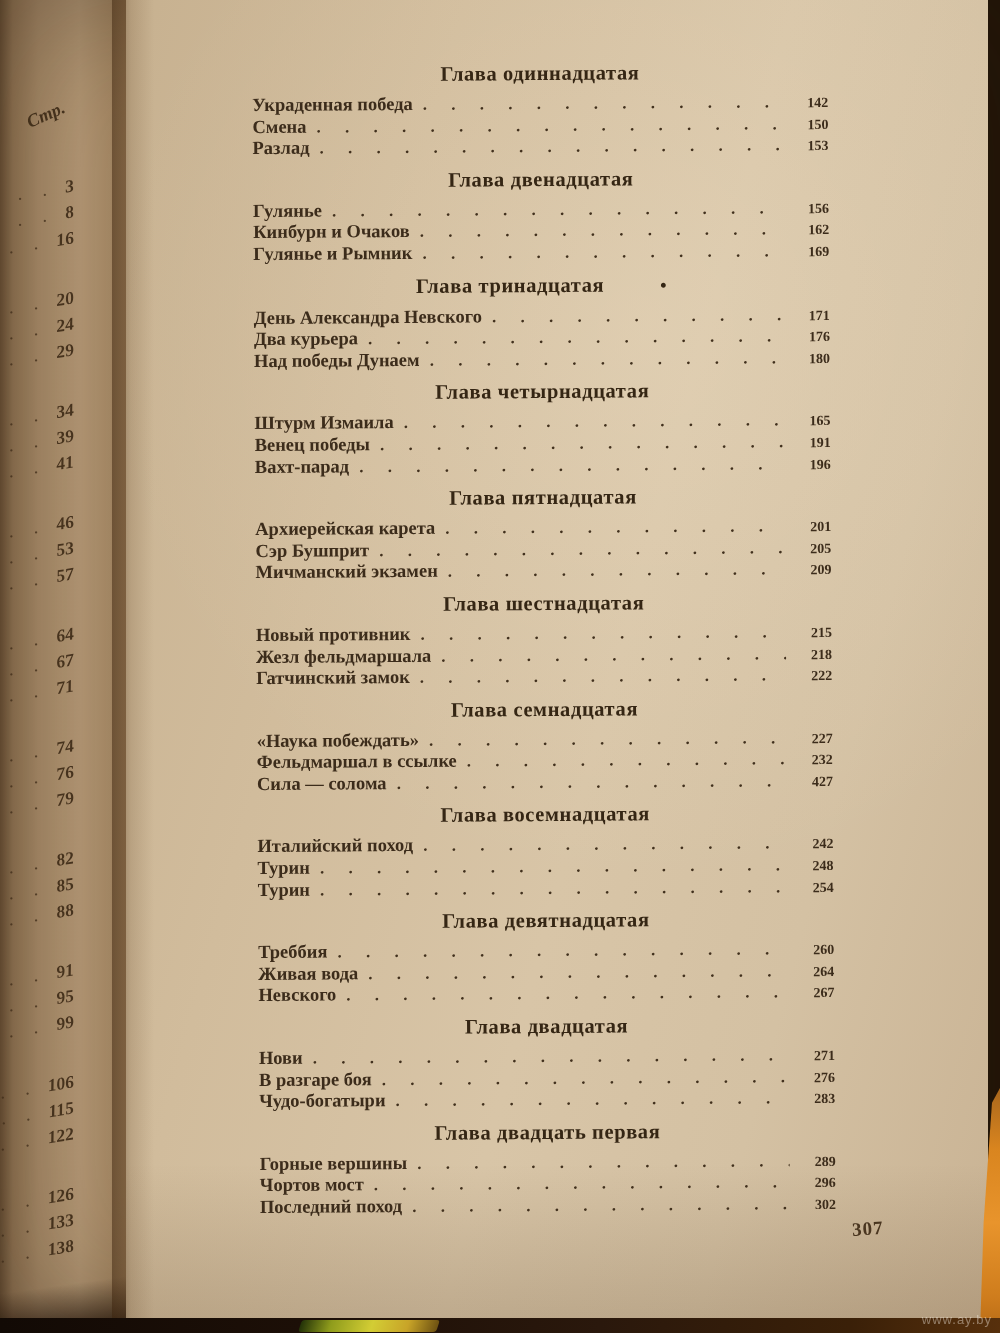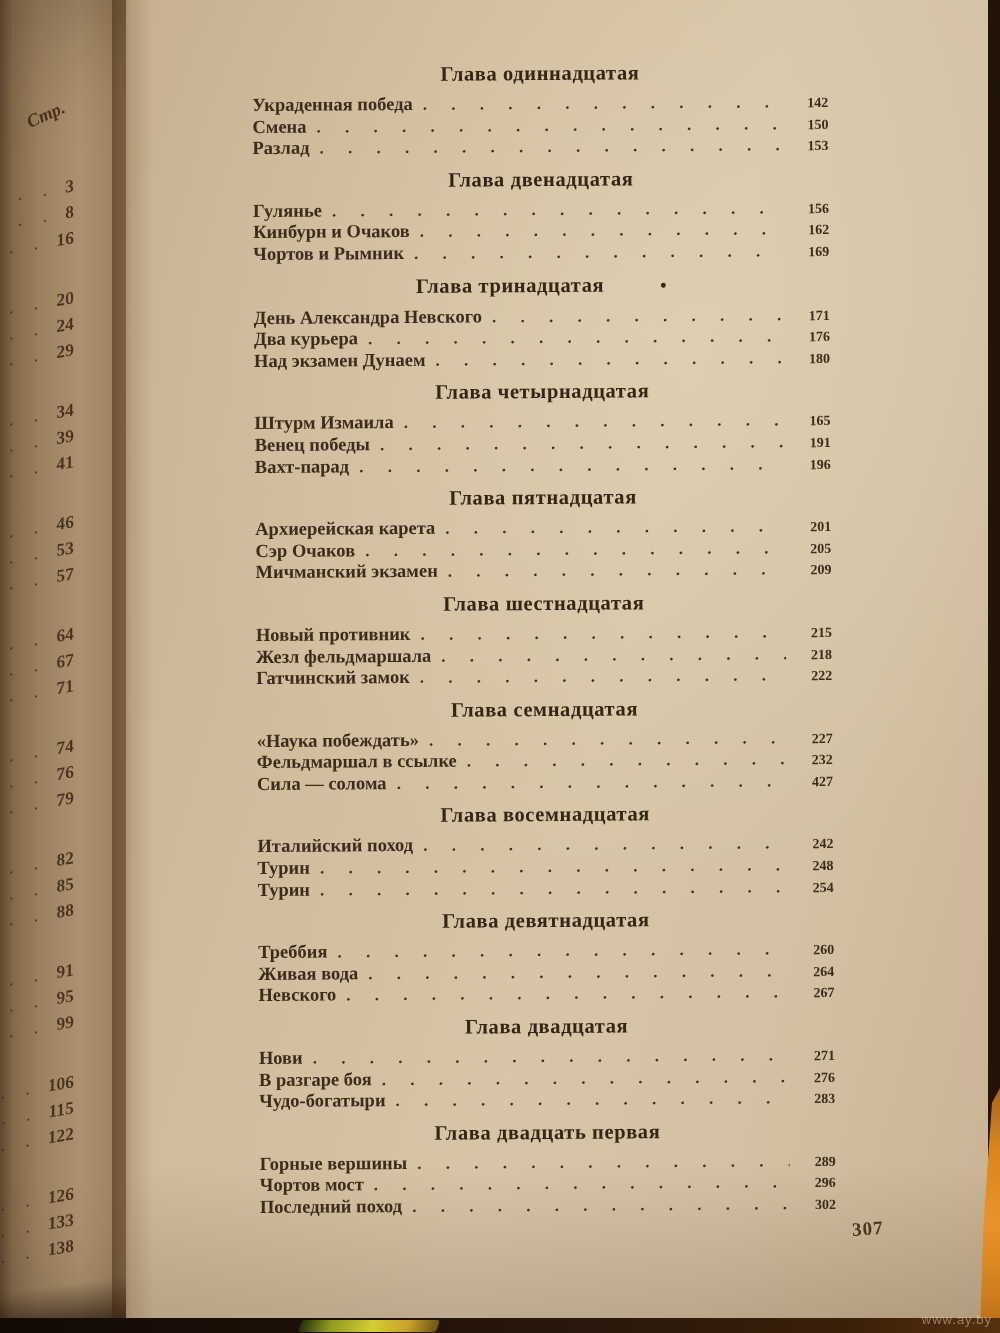--- a/index.html
+++ b/index.html
@@ -286,39 +286,39 @@
             <span class="title">Гулянье</span>
             <span class="dots">. . . . . . . . . . . . . . . . . . . . . . . . . . . . . . . . . . . . . . . . . . . . . . . . </span>
             <span class="num">156</span>
           </div>
           <div class="row">
             <span class="title">Кинбурн и Очаков</span>
             <span class="dots">. . . . . . . . . . . . . . . . . . . . . . . . . . . . . . . . . . . . . . . . . . . . . . . . </span>
             <span class="num">162</span>
           </div>
           <div class="row">
-            <span class="title">Чортов и Рымник</span>
+            <span class="title">Гулянье и Рымник</span>
             <span class="dots">. . . . . . . . . . . . . . . . . . . . . . . . . . . . . . . . . . . . . . . . . . . . . . . . </span>
             <span class="num">169</span>
           </div>
         </div>
         <div class="section">
           <div class="heading">Глава тринадцатая<span class="heading-mark">•</span></div>
           <div class="row">
             <span class="title">День Александра Невского</span>
             <span class="dots">. . . . . . . . . . . . . . . . . . . . . . . . . . . . . . . . . . . . . . . . . . . . . . . . </span>
             <span class="num">171</span>
           </div>
           <div class="row">
             <span class="title">Два курьера</span>
             <span class="dots">. . . . . . . . . . . . . . . . . . . . . . . . . . . . . . . . . . . . . . . . . . . . . . . . </span>
             <span class="num">176</span>
           </div>
           <div class="row">
-            <span class="title">Над экзамен Дунаем</span>
+            <span class="title">Над победы Дунаем</span>
             <span class="dots">. . . . . . . . . . . . . . . . . . . . . . . . . . . . . . . . . . . . . . . . . . . . . . . . </span>
             <span class="num">180</span>
           </div>
         </div>
         <div class="section">
           <div class="heading">Глава четырнадцатая</div>
           <div class="row">
             <span class="title">Штурм Измаила</span>
             <span class="dots">. . . . . . . . . . . . . . . . . . . . . . . . . . . . . . . . . . . . . . . . . . . . . . . . </span>
             <span class="num">165</span>
@@ -335,21 +335,21 @@
           </div>
         </div>
         <div class="section">
           <div class="heading">Глава пятнадцатая</div>
           <div class="row">
             <span class="title">Архиерейская карета</span>
             <span class="dots">. . . . . . . . . . . . . . . . . . . . . . . . . . . . . . . . . . . . . . . . . . . . . . . . </span>
             <span class="num">201</span>
           </div>
           <div class="row">
-            <span class="title">Сэр Очаков</span>
+            <span class="title">Сэр Бушприт</span>
             <span class="dots">. . . . . . . . . . . . . . . . . . . . . . . . . . . . . . . . . . . . . . . . . . . . . . . . </span>
             <span class="num">205</span>
           </div>
           <div class="row">
             <span class="title">Мичманский экзамен</span>
             <span class="dots">. . . . . . . . . . . . . . . . . . . . . . . . . . . . . . . . . . . . . . . . . . . . . . . . </span>
             <span class="num">209</span>
           </div>
         </div>
         <div class="section">

